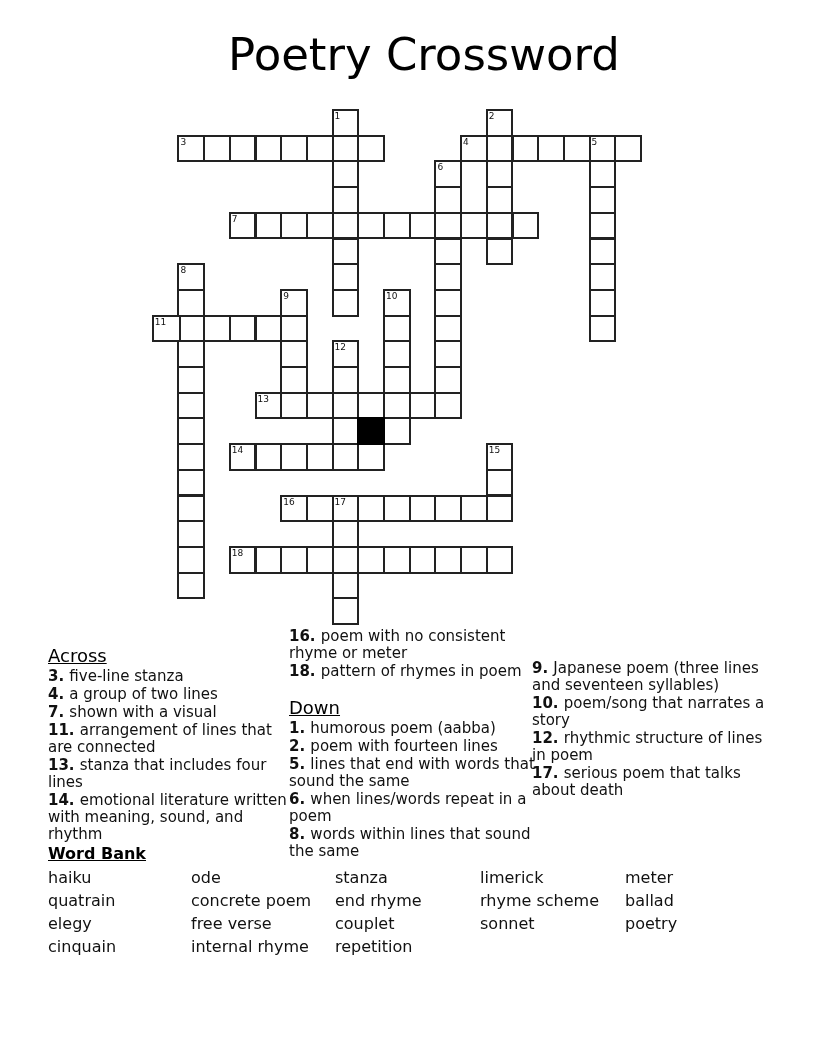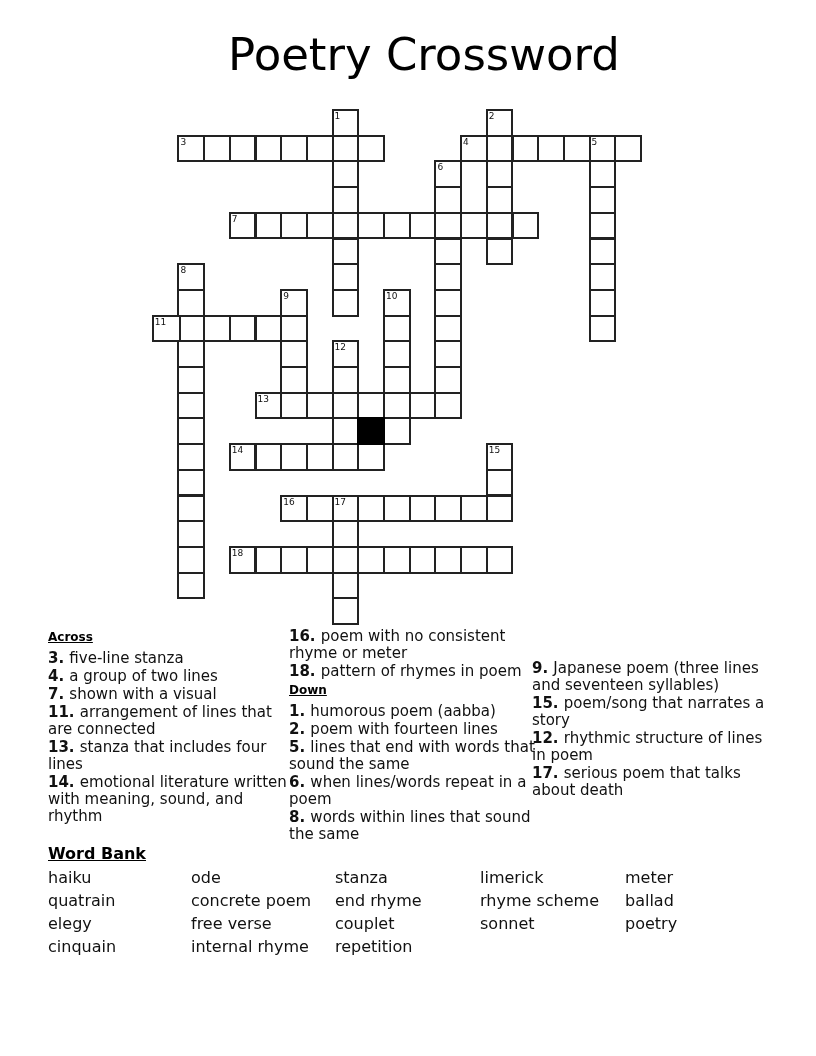--- a/index.html
+++ b/index.html
@@ -22,22 +22,22 @@
   .cell .num{
     position:absolute;top:0;left:1px;font-size:9px;line-height:10px;color:#111;
     font-weight:normal;
   }
   
   .clue-col{position:absolute;top:628px;font-size:15px;line-height:17px;color:#111;}
   #clue-col-1{left:48px;width:240px;}
   #clue-col-2{left:289px;width:246px;}
   #clue-col-3{left:532px;width:240px;margin-top:32px;}
   .clue-head{
-    font-size:12px;line-height:19px;font-weight:bold;text-decoration:underline;
-    margin:0 0 3px 0;color:#000;
+    font-size:18px;line-height:19px;font-weight:normal;text-decoration:underline;
+    margin:18px 0 3px 0;color:#000;
   }
   p.clue{margin:0 0 1px 0;}
   p.clue b{font-weight:bold;}
   
   .wb-head{
     position:absolute;left:48px;top:844px;font-size:16px;line-height:19px;
     font-weight:bold;text-decoration:underline;color:#000;text-align:right;
   }
   .word-bank{position:absolute;left:48px;top:866px;width:724px;height:100px;}
   .wb-col{position:absolute;top:0;}
@@ -224,21 +224,21 @@
       <p class="clue"><b>18. </b>pattern of rhymes in poem</p>
       <div class="clue-head">Down</div>
       <p class="clue"><b>1. </b>humorous poem (aabba)</p>
       <p class="clue"><b>2. </b>poem with fourteen lines</p>
       <p class="clue"><b>5. </b>lines that end with words that sound the same</p>
       <p class="clue"><b>6. </b>when lines/words repeat in a poem</p>
       <p class="clue"><b>8. </b>words within lines that sound the same</p>
     </div>
   <div class="clue-col" id="clue-col-3">
       <p class="clue"><b>9. </b>Japanese poem (three lines and seventeen syllables)</p>
-      <p class="clue"><b>15. </b>poem/song that narrates a story</p>
+      <p class="clue"><b>10. </b>poem/song that narrates a story</p>
       <p class="clue"><b>12. </b>rhythmic structure of lines in poem</p>
       <p class="clue"><b>17. </b>serious poem that talks about death</p>
     </div>
 
   <div class="wb-head">Word Bank</div>
   <div class="word-bank">
       <div class="wb-col" style="left: 0px;">
         <p>haiku</p>
         <p>quatrain</p>
         <p>elegy</p>

